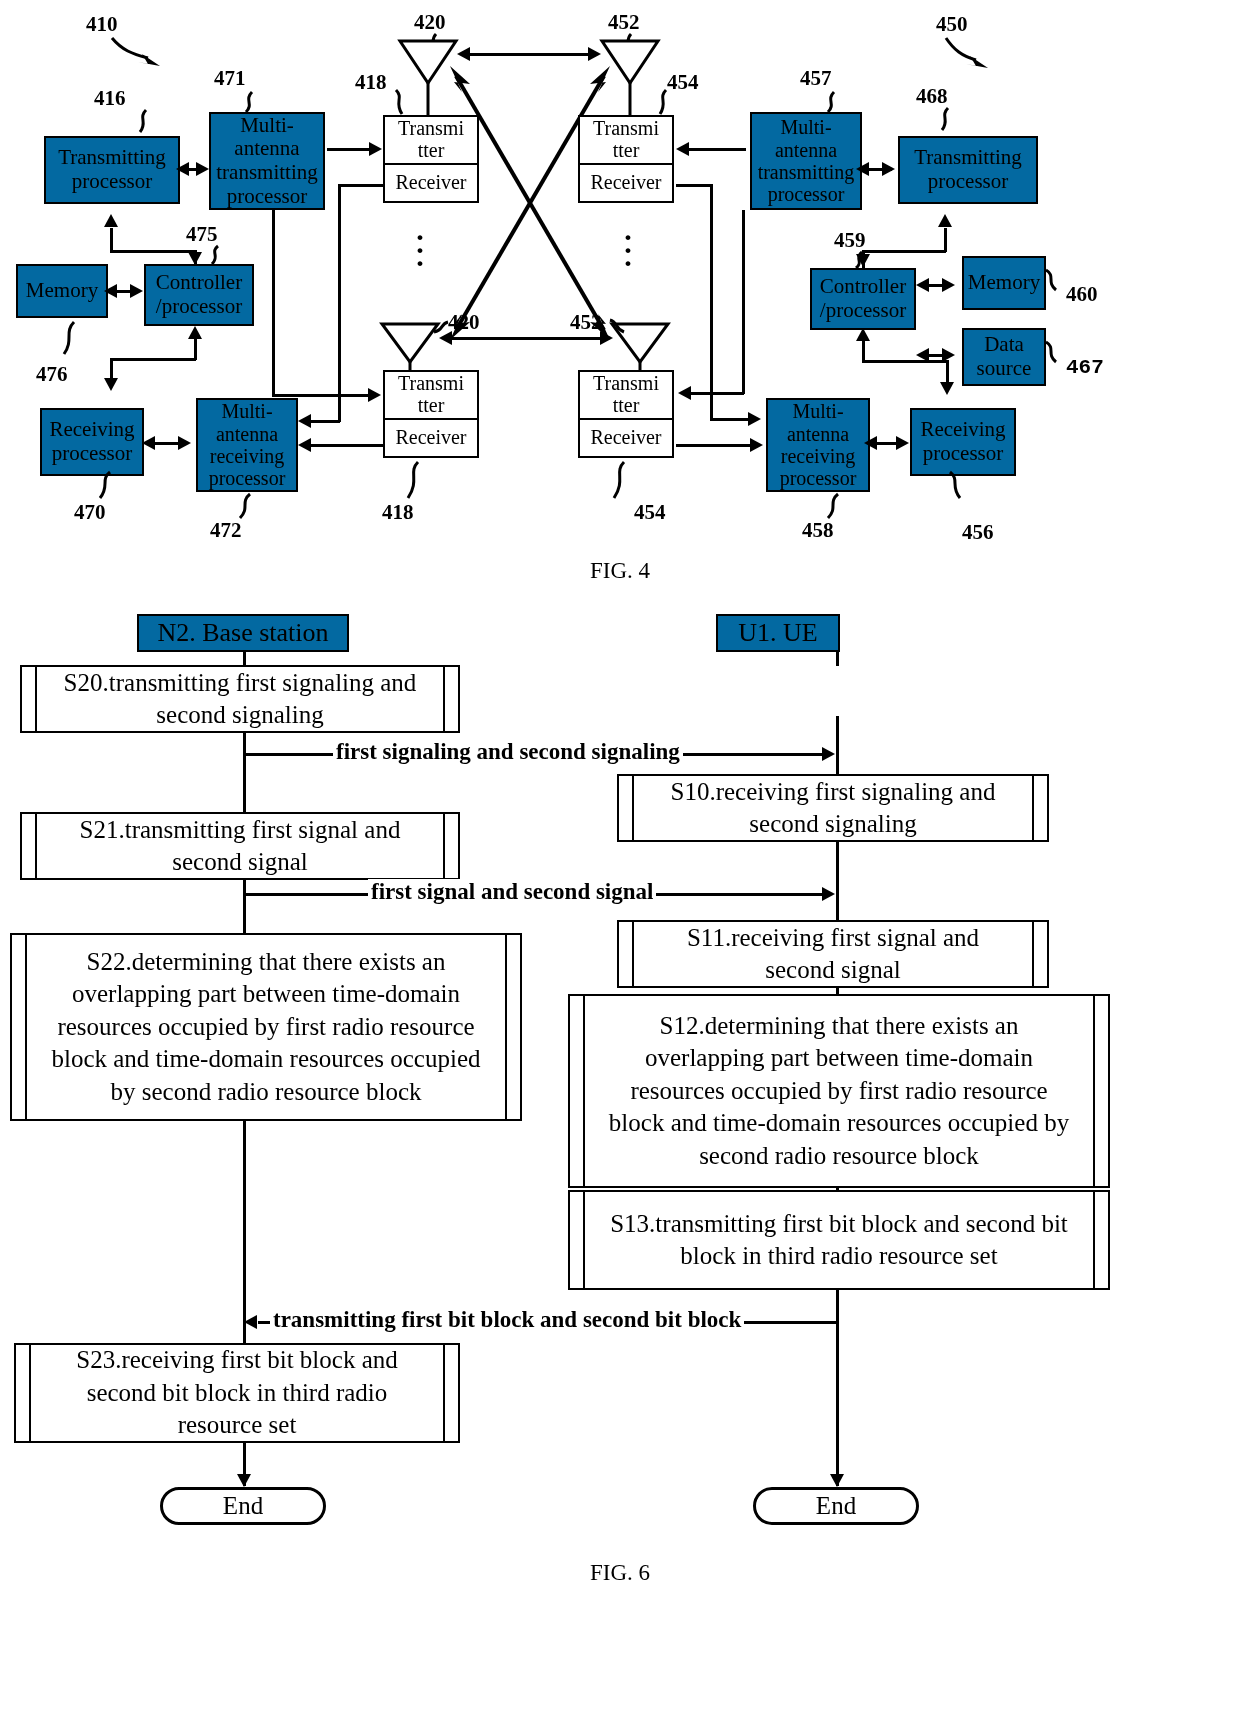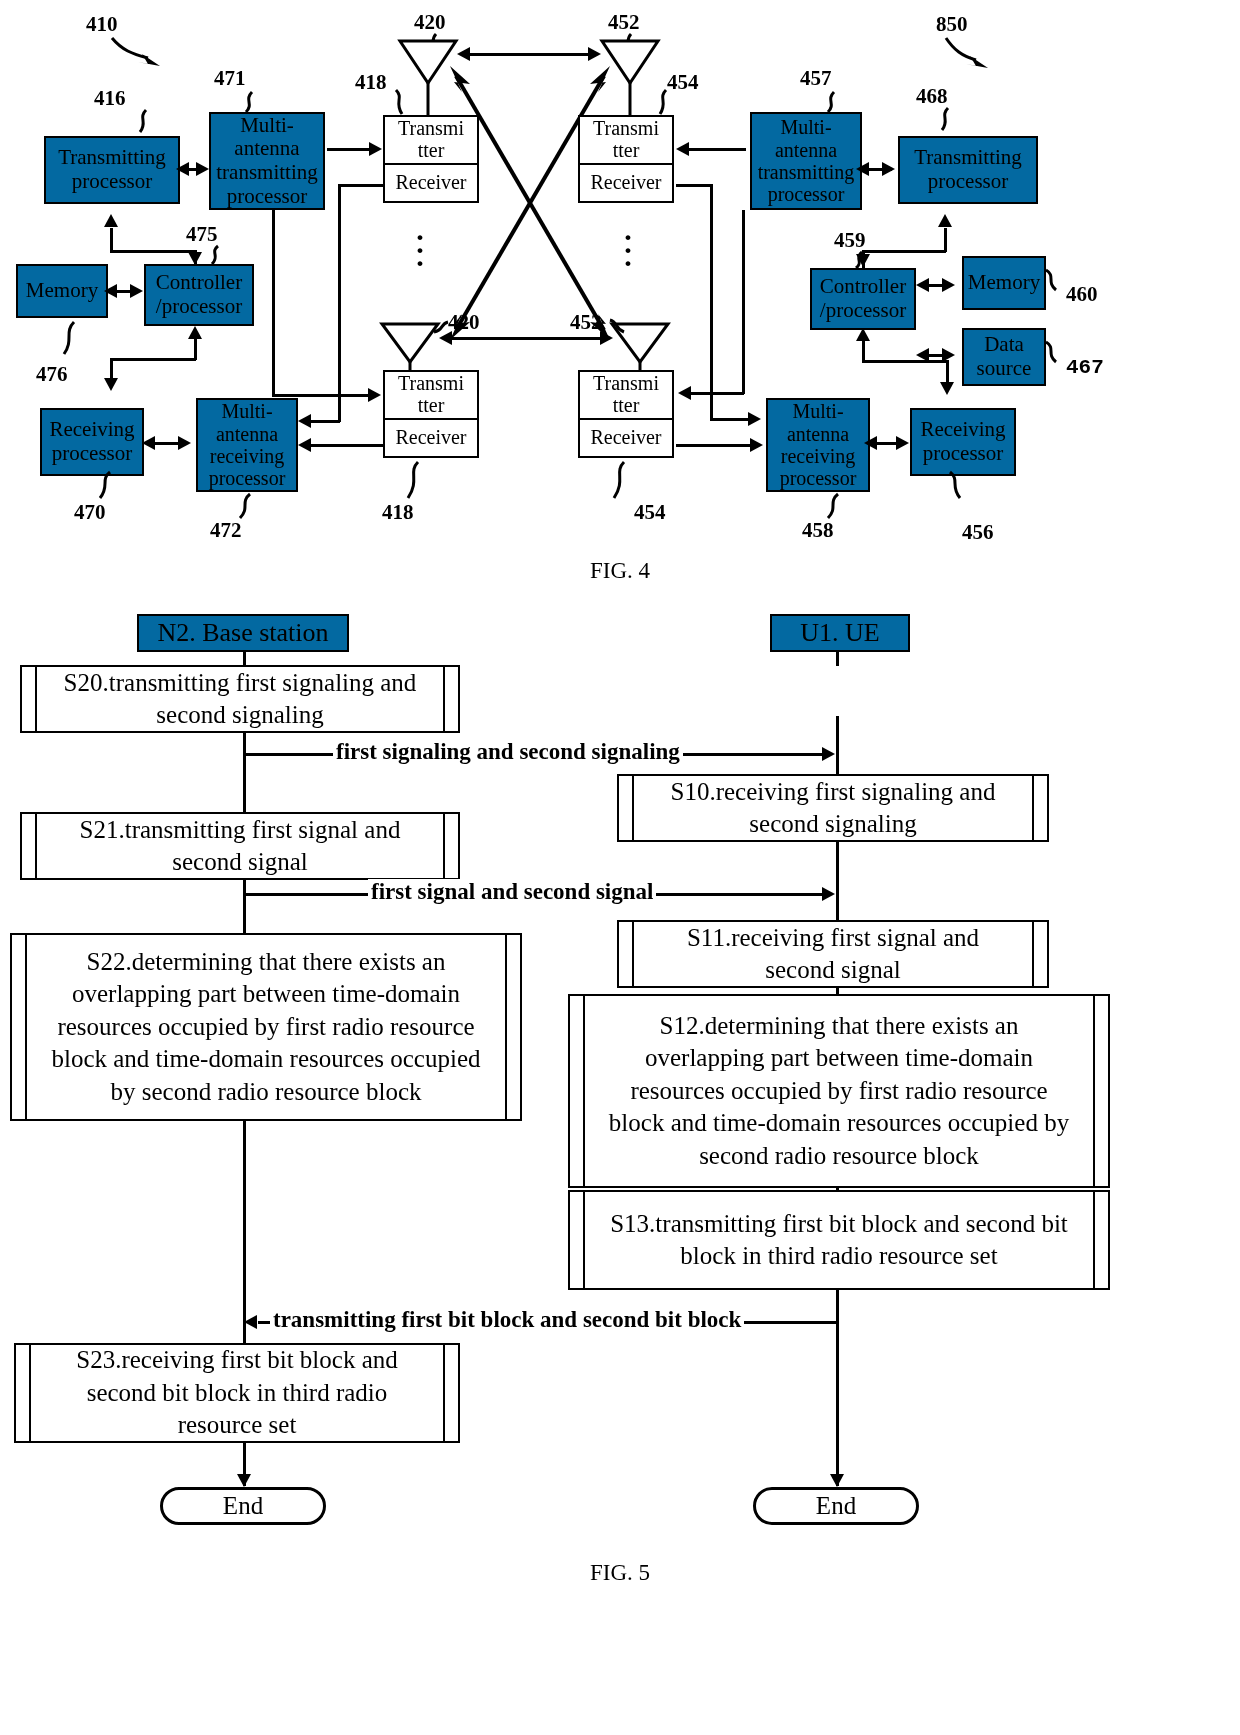--- a/index.html
+++ b/index.html
@@ -69,21 +69,21 @@
   <div class="refnum" style="left:414px;top:10px;">420</div>
   <svg class="sq" style="left:420px;top:32px;" width="34" height="24">
     <path d="M16,2 C10,8 16,12 10,20" stroke="#000" stroke-width="3" fill="none"></path>
   </svg>
 
   <div class="refnum" style="left:608px;top:10px;">452</div>
   <svg class="sq" style="left:615px;top:32px;" width="34" height="24">
     <path d="M16,2 C10,8 16,12 10,20" stroke="#000" stroke-width="3" fill="none"></path>
   </svg>
 
-  <div class="refnum" style="left:936px;top:12px;">850</div>
+  <div class="refnum" style="left:936px;top:12px;">450</div>
   <svg class="sq" style="left:940px;top:36px;" width="56" height="40">
     <path d="M6,2 C14,14 22,20 36,24" stroke="#000" stroke-width="3" fill="none"></path>
     <polygon points="48,32 30,20 36,30 26,28" fill="#000"></polygon>
   </svg>
 
   <div class="refnum" style="left:214px;top:66px;">471</div>
   <svg class="sq" style="left:236px;top:90px;" width="30" height="26">
     <path d="M16,2 C8,10 18,14 10,22" stroke="#000" stroke-width="3" fill="none"></path>
   </svg>
 
@@ -395,21 +395,21 @@
 </div>
 
 <div>
 
   <div class="ln vln" style="left:243px;top:716px;height:770px;"></div>
   <div class="ln vln" style="left:836px;top:716px;height:770px;"></div>
 
   <div class="box" style="left:137px;top:614px;width:212px;height:38px;font-size:26px;">
     <span class="boxtxt">N2. Base station</span>
   </div>
-  <div class="box" style="left:770px;top:614px;width:140px;height:38px;font-size:26px;">
+  <div class="box" style="left:716px;top:614px;width:124px;height:38px;font-size:26px;">
     <span class="boxtxt">U1. UE</span>
   </div>
   <div class="ln vln" style="left:243px;top:652px;height:14px;"></div>
   <div class="ln vln" style="left:836px;top:652px;height:14px;"></div>
 
   <div class="step" style="left:20px;top:665px;width:440px;height:68px;font-size:25px;">
     <div class="inner">S20.transmitting first signaling and second signaling</div>
   </div>
 
   <div class="ln hln" style="left:245px;top:753px;width:585px;"></div>
@@ -455,16 +455,16 @@
   <div class="ah ah-d" style="left:237px;top:1474px;"></div>
   <div class="ah ah-d" style="left:830px;top:1474px;"></div>
 
   <div class="endnode" style="left:160px;top:1487px;width:166px;height:38px;">
     <span>End</span>
   </div>
   <div class="endnode" style="left:753px;top:1487px;width:166px;height:38px;">
     <span>End</span>
   </div>
 
-  <div class="figcap" style="left:0;top:1560px;width:1240px;">FIG. 5</div>
+  <div class="figcap" style="left:0;top:1560px;width:1240px;">FIG. 6</div>
 </div>
 
 </div>
 
 </body></html>

